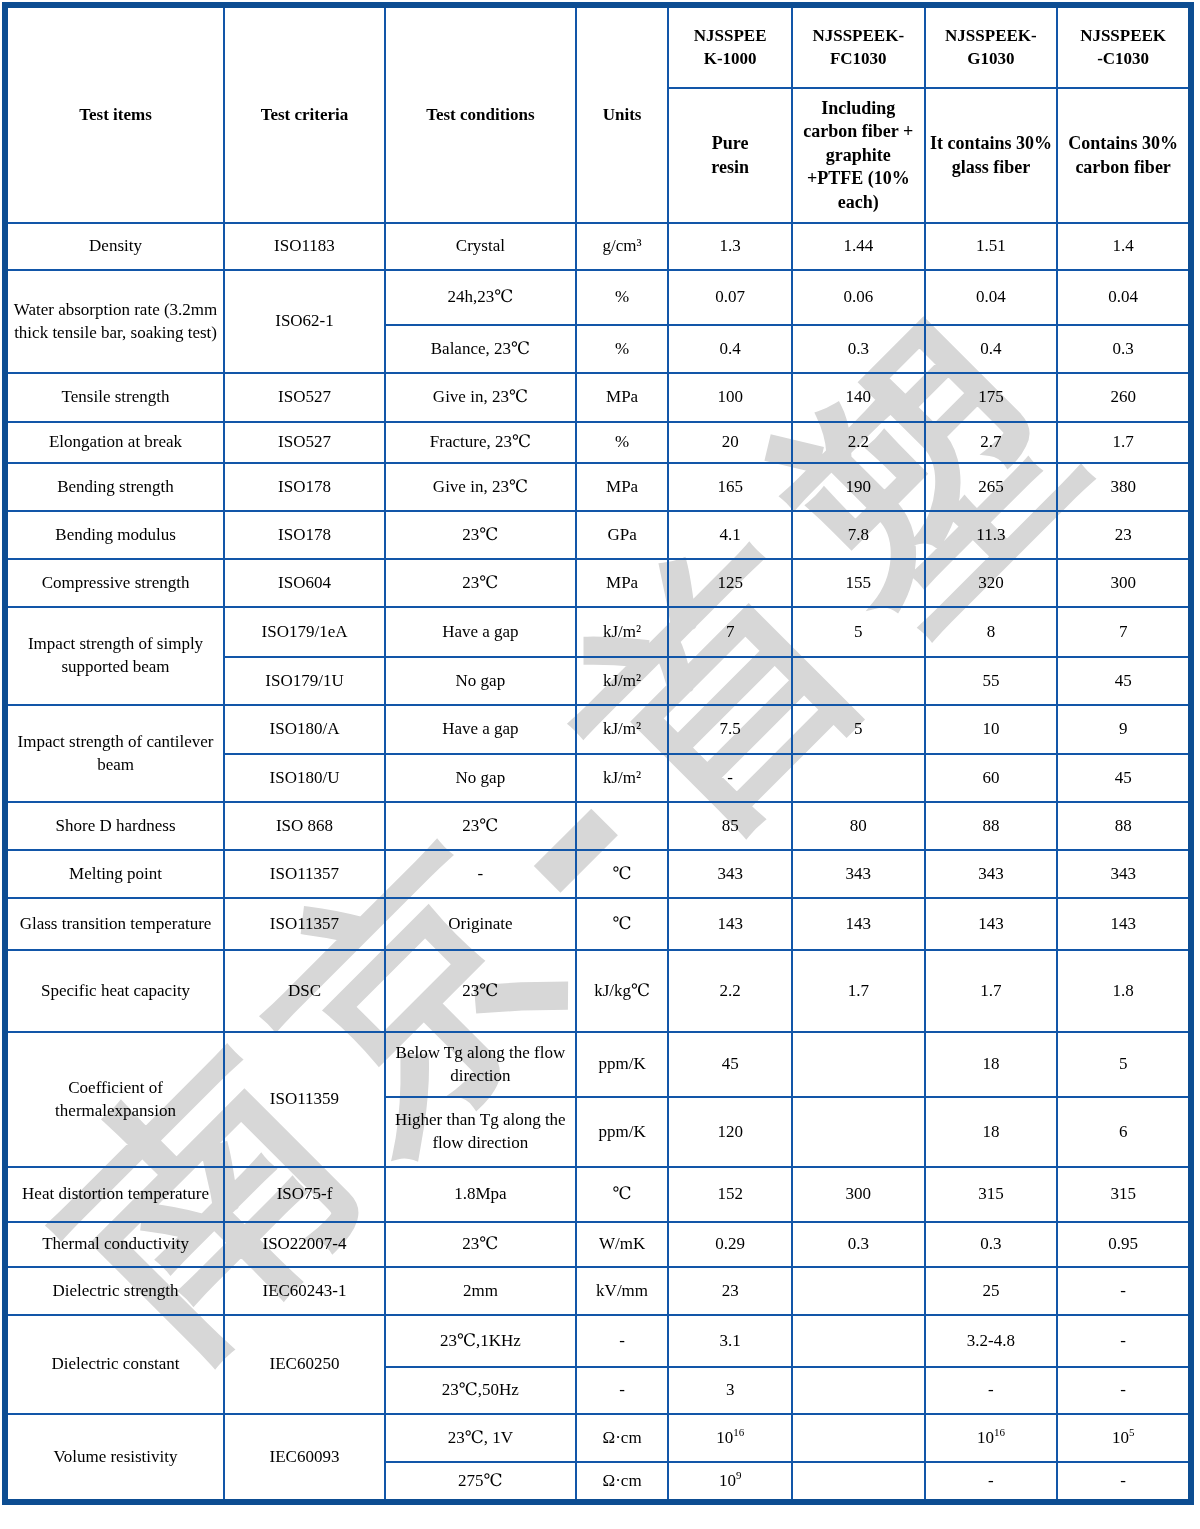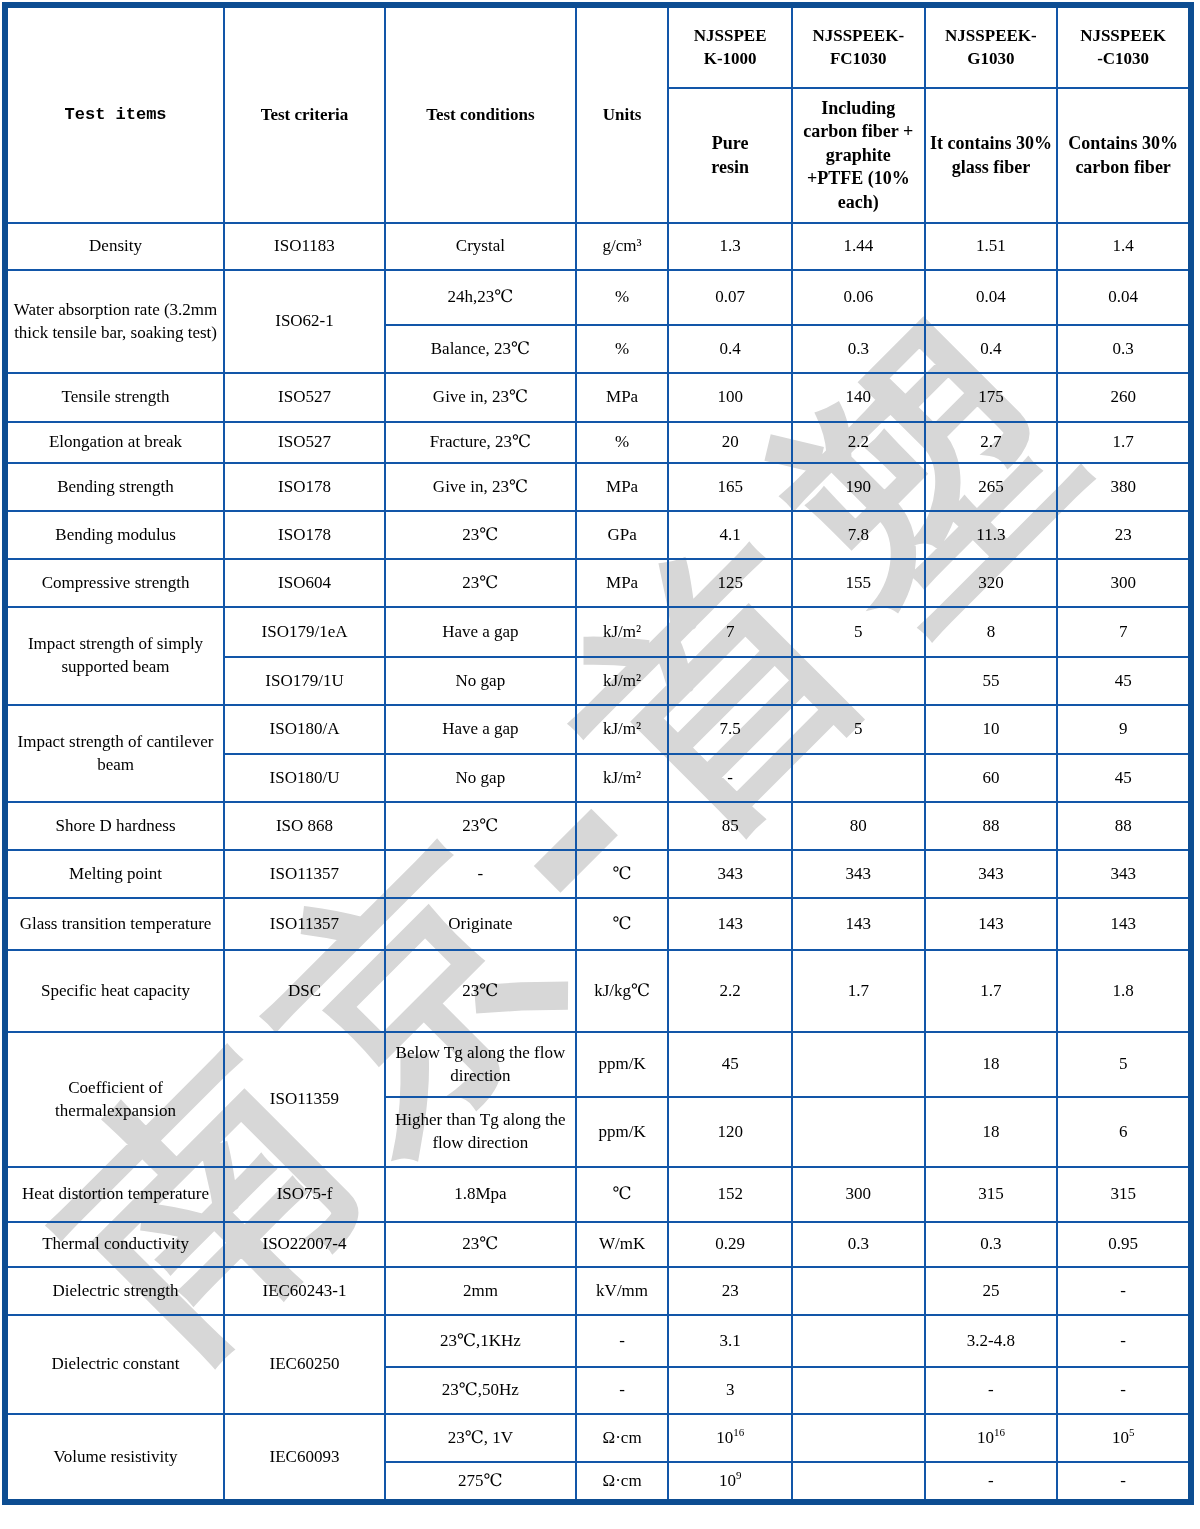--- a/index.html
+++ b/index.html
@@ -52,21 +52,21 @@
         <col class="c-criteria">
         <col class="c-cond">
         <col class="c-units">
       <col class="c-p1">
         <col class="c-p2">
         <col class="c-p3">
         <col class="c-p4">
     </colgroup>
     <thead>
       <tr style="height:80px;">
-        <th rowspan="2" style="height:210px;font-family:Liberation Mono, monospace;">Test items</th>
+        <th rowspan="2" style="height:210px;">Test items</th>
         <th rowspan="2">Test criteria</th>
         <th rowspan="2">Test conditions</th>
         <th rowspan="2">Units</th>
         <th class="model">NJSSPEE
 K-1000</th>
         <th class="model">NJSSPEEK-
 FC1030</th>
         <th class="model">NJSSPEEK-
 G1030</th>
         <th class="model">NJSSPEEK

